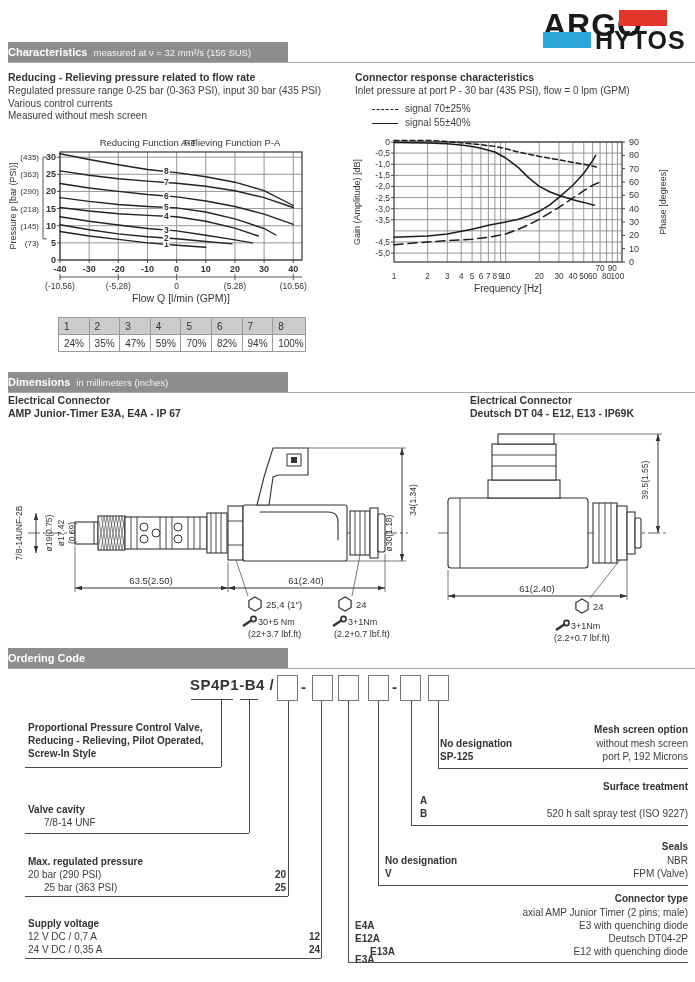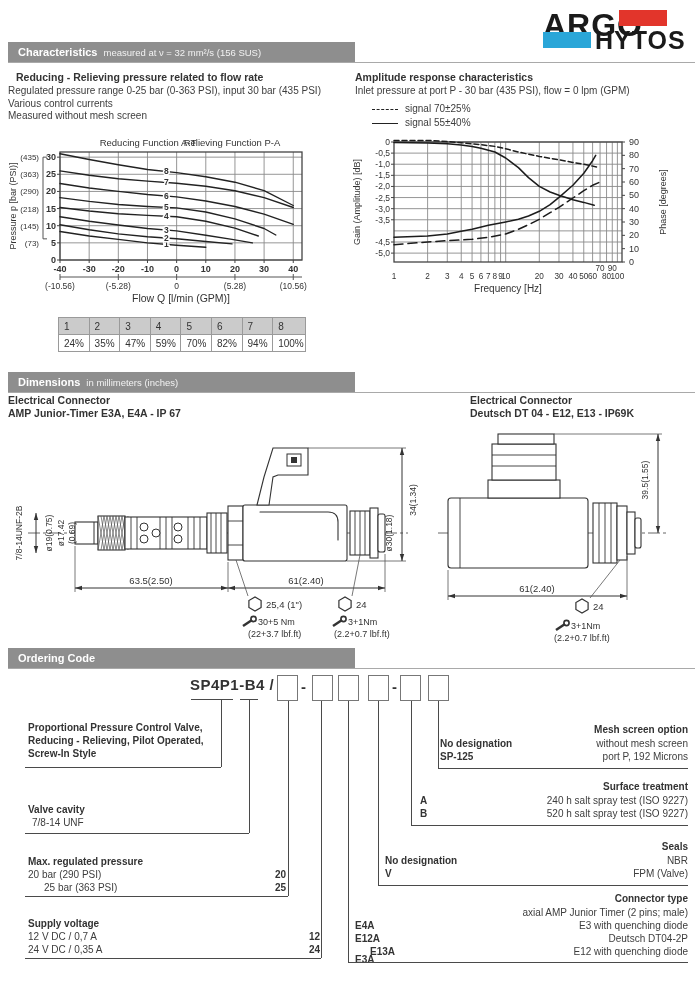--- a/index.html
+++ b/index.html
@@ -1,20 +1,20 @@
 <!DOCTYPE html>
 <html><head>
 <meta charset="utf-8">
 <style>
   html,body{margin:0;padding:0;background:#fff;}
   #page{position:relative;width:695px;height:982px;background:#fff;overflow:hidden;
         font-family:"Liberation Sans","DejaVu Sans",sans-serif;color:#3a3a3a;}
   .abs{position:absolute;}
   .banner{position:absolute;left:8px;right:0;height:20px;border-bottom:1px solid #a9a9a9;}
-  .banner-fill{width:347px;height:20px;background:#8e8e8e;display:flex;align-items:center;padding-left:10px;box-sizing:border-box;}
+  .banner-fill{width:280px;height:20px;background:#8e8e8e;display:flex;align-items:center;box-sizing:border-box;}
   .banner-fill b{color:#fff;font-size:11px;margin-right:6px;white-space:nowrap;}
   .banner-fill span{color:#f2f2f2;font-size:9.5px;white-space:nowrap;}
   .h10b{font-size:10.5px;font-weight:bold;color:#333;line-height:13px;white-space:nowrap;}
   .t10{font-size:10px;line-height:12.5px;color:#3d3d3d;white-space:nowrap;}
   .legend-row{display:flex;align-items:center;gap:7px;height:14px;}
   .ls{width:26px;height:0;border-top:1.6px solid #222;}
   .ls.dashed{border-top-style:dashed;}
   table.pct{border-collapse:collapse;}
   table.pct td{width:30.6px;height:17px;border:1px solid #9a9a9a;font-size:10px;
      padding-left:5px;color:#333;box-sizing:border-box;}
@@ -43,26 +43,26 @@
     <div class="w2">HYTOS</div>
   </div>
 
   <div class="banner" style="top:42px;">
     <div class="banner-fill">
       <b>Characteristics</b>
       <span>measured at ν = 32 mm²/s (156 SUS)</span>
     </div>
   </div>
 
-  <div class="abs h10b" style="left:16px;top:71px;">Reducing - Relieving pressure related to flow rate</div>
+  <div class="abs h10b" style="left:8px;top:71px;">Reducing - Relieving pressure related to flow rate</div>
   <div class="abs t10" style="left:8px;top:85px;">Regulated pressure range 0-25 bar (0-363 PSI), input 30 bar (435 PSI)</div>
   <div class="abs t10" style="left:8px;top:97.5px;">Various control currents</div>
   <div class="abs t10" style="left:8px;top:110px;">Measured without mesh screen</div>
 
-  <div class="abs h10b" style="left:355px;top:71px;">Amplitude response characteristics</div>
+  <div class="abs h10b" style="left:355px;top:71px;">Connector response characteristics</div>
   <div class="abs t10" style="left:355px;top:85px;">Inlet pressure at port P - 30 bar (435 PSI), flow = 0 lpm (GPM)</div>
   <div class="abs legend-row" style="left:372px;top:102px;">
     <span class="ls dashed"></span>
     <span class="t10">signal 70±25%</span>
   </div>
   <div class="abs legend-row" style="left:372px;top:116px;">
     <span class="ls"></span>
     <span class="t10">signal 55±40%</span>
   </div>
 
@@ -447,21 +447,21 @@
       <div class="ocode" style="left: 301px; top: 678px;">-</div>
       <div class="ocode" style="left: 392px; top: 678px;">-</div>
       <div class="oline" style="left: 191px; top: 699px; width: 42px; height: 1px;"></div>
       <div class="oline" style="left: 240px; top: 699px; width: 18px; height: 1px;"></div>
       <div class="bt" style="left: 28px; top: 722px;">Proportional Pressure Control Valve,</div>
       <div class="bt" style="left: 28px; top: 735px;">Reducing - Relieving, Pilot Operated,</div>
       <div class="bt" style="left: 28px; top: 748px;">Screw-In Style</div>
       <div class="oline" style="left: 25px; top: 767px; width: 196px; height: 1px;"></div>
       <div class="oline" style="left: 221px; top: 700px; width: 1px; height: 67px;"></div>
       <div class="bt" style="left: 28px; top: 804px;">Valve cavity</div>
-      <div class="bl" style="left: 32px; top: 817px;">7/8-14 UNF</div>
+      <div class="bl" style="left: 44px; top: 817px;">7/8-14 UNF</div>
       <div class="oline" style="left: 25px; top: 833px; width: 224px; height: 1px;"></div>
       <div class="oline" style="left: 249px; top: 700px; width: 1px; height: 133px;"></div>
       <div class="bt" style="left: 28px; top: 856px;">Max. regulated pressure</div>
       <div class="bl" style="left: 28px; top: 869px;">20 bar (290 PSI)</div>
       <div class="bt" style="left: 246px; top: 869px; width: 40px; text-align: right;">20</div>
       <div class="bl" style="left: 44px; top: 882px;">25 bar (363 PSI)</div>
       <div class="bt" style="left: 246px; top: 882px; width: 40px; text-align: right;">25</div>
       <div class="oline" style="left: 25px; top: 896px; width: 263px; height: 1px;"></div>
       <div class="oline" style="left: 288px; top: 701px; width: 1px; height: 195px;"></div>
       <div class="bt" style="left: 28px; top: 918px;">Supply voltage</div>
@@ -473,21 +473,20 @@
       <div class="oline" style="left: 321px; top: 701px; width: 1px; height: 257px;"></div>
       <div class="bt" style="left: 340px; top: 724px; width: 348px; text-align: right;">Mesh screen option</div>
       <div class="bt" style="left: 440px; top: 738px;">No designation</div>
       <div class="bl" style="left: 340px; top: 738px; width: 348px; text-align: right;">without mesh screen</div>
       <div class="bt" style="left: 440px; top: 751px;">SP-125</div>
       <div class="bl" style="left: 340px; top: 751px; width: 348px; text-align: right;">port P, 192 Microns</div>
       <div class="oline" style="left: 438px; top: 768px; width: 250px; height: 1px;"></div>
       <div class="oline" style="left: 438px; top: 701px; width: 1px; height: 67px;"></div>
       <div class="bt" style="left: 340px; top: 781px; width: 348px; text-align: right;">Surface treatment</div>
       <div class="bt" style="left: 420px; top: 795px;">A</div>
-      <div class="bl" style="left: 340px; top: 795px; width: 348px; text-align: right;">240 h salt spray test (ISO 9227)</div>
       <div class="bt" style="left: 420px; top: 808px;">B</div>
       <div class="bl" style="left: 340px; top: 808px; width: 348px; text-align: right;">520 h salt spray test (ISO 9227)</div>
       <div class="oline" style="left: 411px; top: 825px; width: 277px; height: 1px;"></div>
       <div class="oline" style="left: 411px; top: 701px; width: 1px; height: 124px;"></div>
       <div class="bt" style="left: 340px; top: 841px; width: 348px; text-align: right;">Seals</div>
       <div class="bt" style="left: 385px; top: 855px;">No designation</div>
       <div class="bl" style="left: 340px; top: 855px; width: 348px; text-align: right;">NBR</div>
       <div class="bt" style="left: 385px; top: 868px;">V</div>
       <div class="bl" style="left: 340px; top: 868px; width: 348px; text-align: right;">FPM (Valve)</div>
       <div class="oline" style="left: 378px; top: 885px; width: 310px; height: 1px;"></div>

